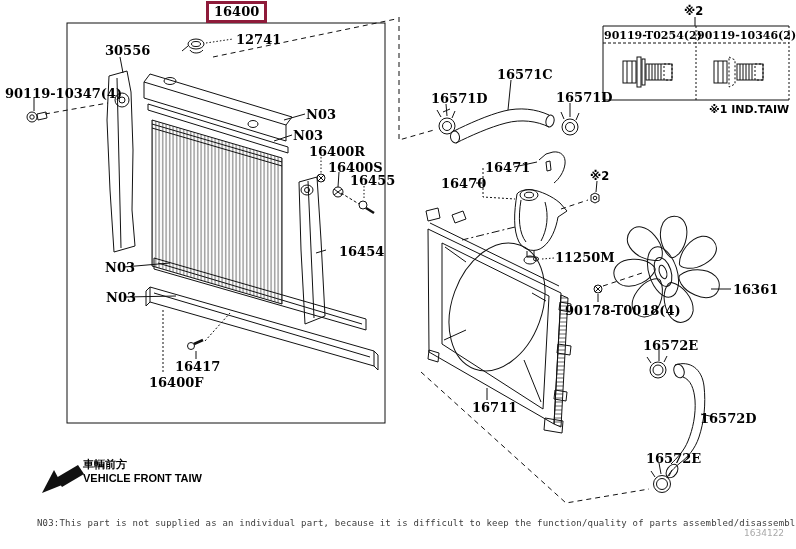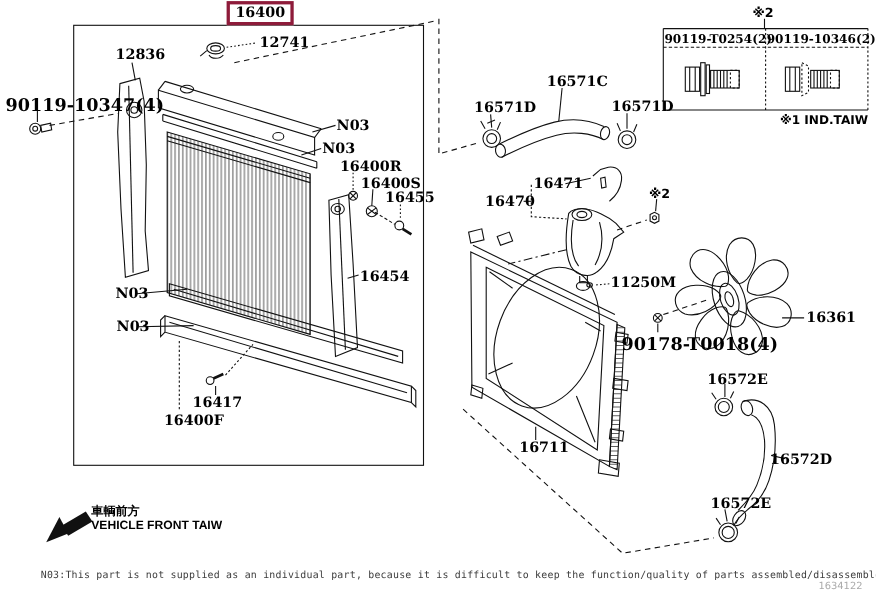--- a/index.html
+++ b/index.html
@@ -1,20 +1,20 @@
 <!DOCTYPE html>
 <html><head>
 <meta charset="utf-8">
 <style>
   html,body{margin:0;padding:0;background:#fff;}
   #stage{position:relative;width:796px;height:549px;background:#fff;overflow:hidden;
          font-family:"DejaVu Serif",serif;}
   svg{position:absolute;left:0;top:0;}
   .pn{position:absolute;font:700 13px "DejaVu Serif",serif;color:#000;white-space:nowrap;z-index:5;}
-  .pn-sm{font-size:16px;}
+  .pn-sm{font-size:13px;}
   .red-box{position:absolute;left:206px;top:1px;border:3px solid #8e1b3a;padding:0 5px;
            font:700 13px "DejaVu Serif",serif;line-height:16px;color:#000;z-index:6;background:#fff;}
   .tbl-h{position:absolute;width:92px;text-align:center;font:700 11px "DejaVu Serif",serif;
          color:#000;z-index:5;white-space:nowrap;}
   .mark{position:absolute;font:700 11.5px "DejaVu Sans",sans-serif;color:#000;z-index:5;white-space:nowrap;}
   .jp{position:absolute;left:83px;top:457px;font:700 11px "DejaVu Sans",sans-serif;color:#000;z-index:5;}
   .en{position:absolute;left:83px;top:472px;font:700 11px "Liberation Sans",sans-serif;color:#000;z-index:5;}
   .note{position:absolute;left:37px;top:518px;font:400 9px "DejaVu Sans Mono",monospace;
         letter-spacing:.2px;color:#3c3c3c;z-index:5;white-space:nowrap;}
   .code{position:absolute;left:744px;top:528px;font:400 9px "DejaVu Sans",sans-serif;color:#a9a9a9;z-index:5;}
@@ -242,28 +242,28 @@
       <g fill="#111" stroke="none">
         <polygon points="42,493 62,485 54,470"></polygon>
         <polygon points="56,478 78,465 84,474 62,487"></polygon>
       </g>
     </g>
   </svg>
 
   <div class="red-box">16400</div>
 
   <div class="pn" style="left:236px;top:32px">12741</div>
-  <div class="pn" style="left:105px;top:43px">12836</div>
+  <div class="pn" style="left:105px;top:43px">30556</div>
   <div class="pn pn-sm" style="left:5px;top:86px">90119-10347(4)</div>
   <div class="pn" style="left:306px;top:107px">N03</div>
   <div class="pn" style="left:293px;top:128px">N03</div>
   <div class="pn" style="left:309px;top:144px">16400R</div>
   <div class="pn" style="left:328px;top:160px">16400S</div>
   <div class="pn" style="left:350px;top:173px">16455</div>
-  <div class="pn" style="left:327px;top:244px">16454</div>
+  <div class="pn" style="left:339px;top:244px">16454</div>
   <div class="pn" style="left:105px;top:260px">N03</div>
   <div class="pn" style="left:106px;top:290px">N03</div>
   <div class="pn" style="left:175px;top:359px">16417</div>
   <div class="pn" style="left:149px;top:375px">16400F</div>
   <div class="pn" style="left:431px;top:91px">16571D</div>
   <div class="pn" style="left:497px;top:67px">16571C</div>
   <div class="pn" style="left:556px;top:90px">16571D</div>
   <div class="pn" style="left:485px;top:160px">16471</div>
   <div class="pn" style="left:441px;top:176px">16470</div>
   <div class="mark" style="left:590px;top:169px">※2</div>

